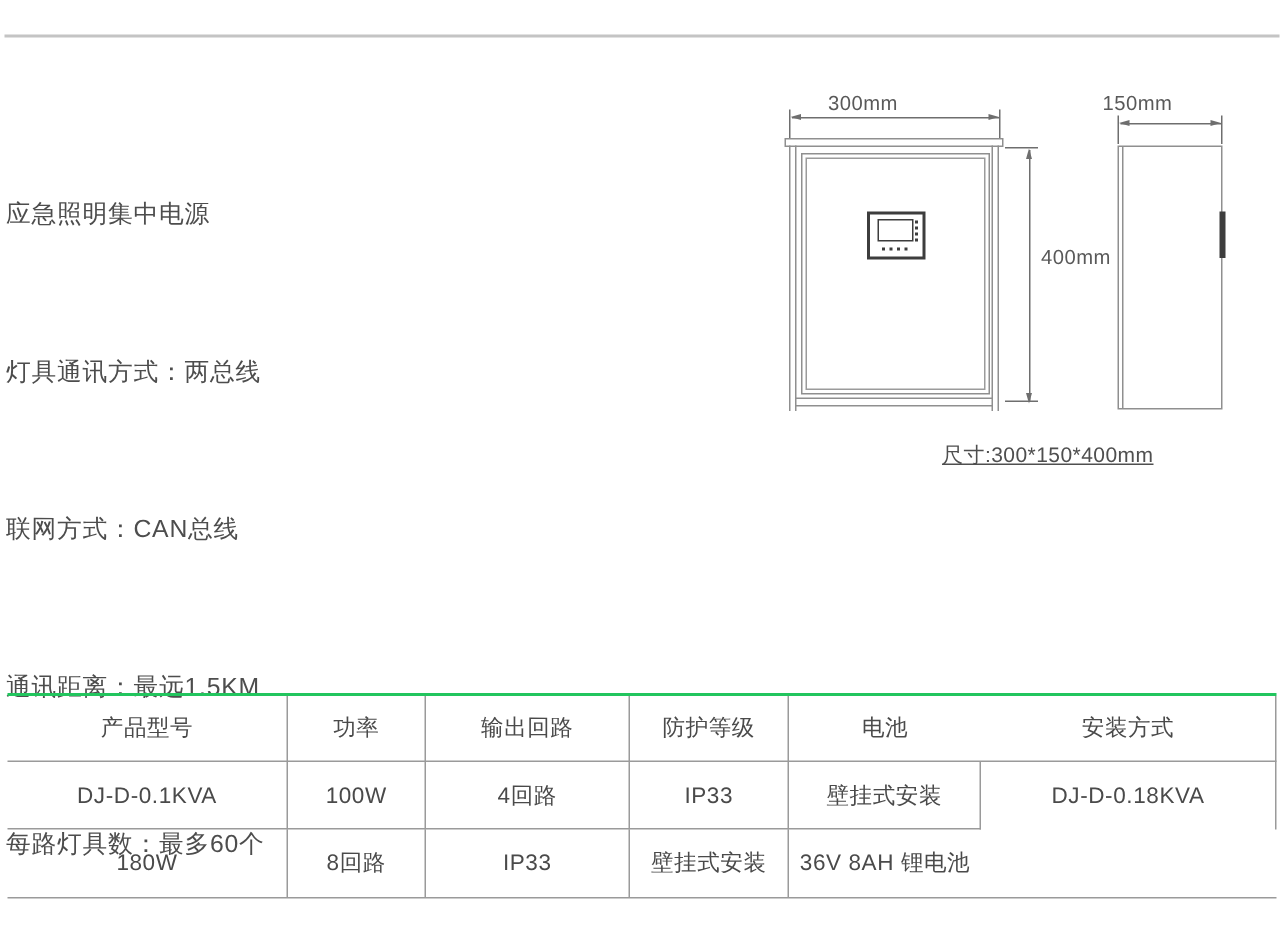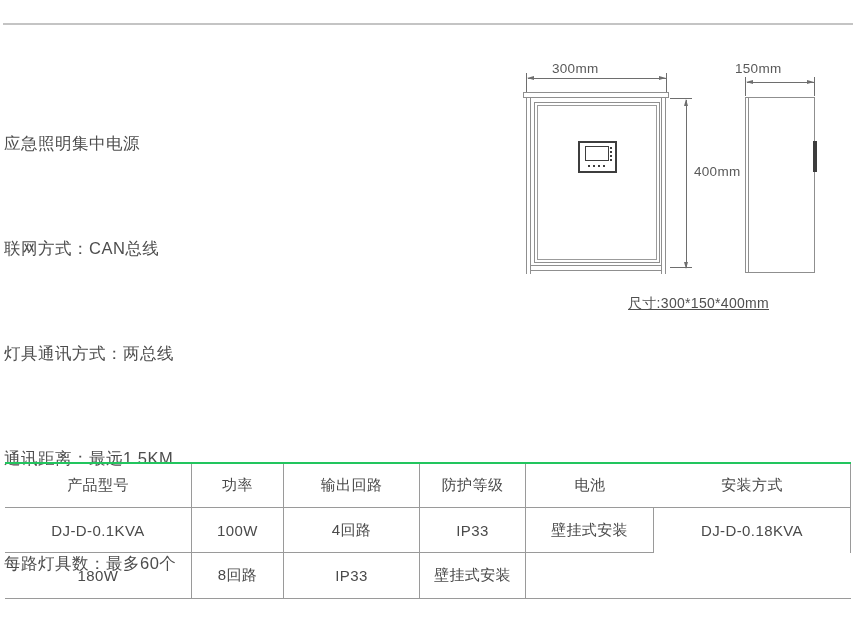--- a/index.html
+++ b/index.html
@@ -48,22 +48,22 @@
 </style>
 </head>
 <body>
 
 <div class="page">
 
   <div class="top-divider"></div>
 
   <div class="spec-list">
     <div>应急照明集中电源</div>
+    <div>灯具通讯方式：两总线</div>
     <div>联网方式：CAN总线</div>
-    <div>灯具通讯方式：两总线</div>
     <div>通讯距离：最远1.5KM</div>
     <div>每路灯具数：最多60个</div>
     
     
   </div>
 
   <div>
 
     <div class="dim-label center" style="left:552px;top:61px;width:90px;">300mm</div>
     <div class="line-h" style="left:528px;top:78px;width:138px;"></div>
@@ -127,15 +127,16 @@
     <div class="cell">100W</div>
     <div class="cell">4回路</div>
     <div class="cell">IP33</div>
     <div class="cell">壁挂式安装</div>
 
     <div class="cell last-row">DJ-D-0.18KVA</div>
     <div class="cell last-row">180W</div>
     <div class="cell last-row">8回路</div>
     <div class="cell last-row">IP33</div>
     <div class="cell last-row">壁挂式安装</div>
+    <div class="cell last-row last-col">36V 8AH 锂电池</div>
   </div>
 
 </div>
 
 </body></html>

